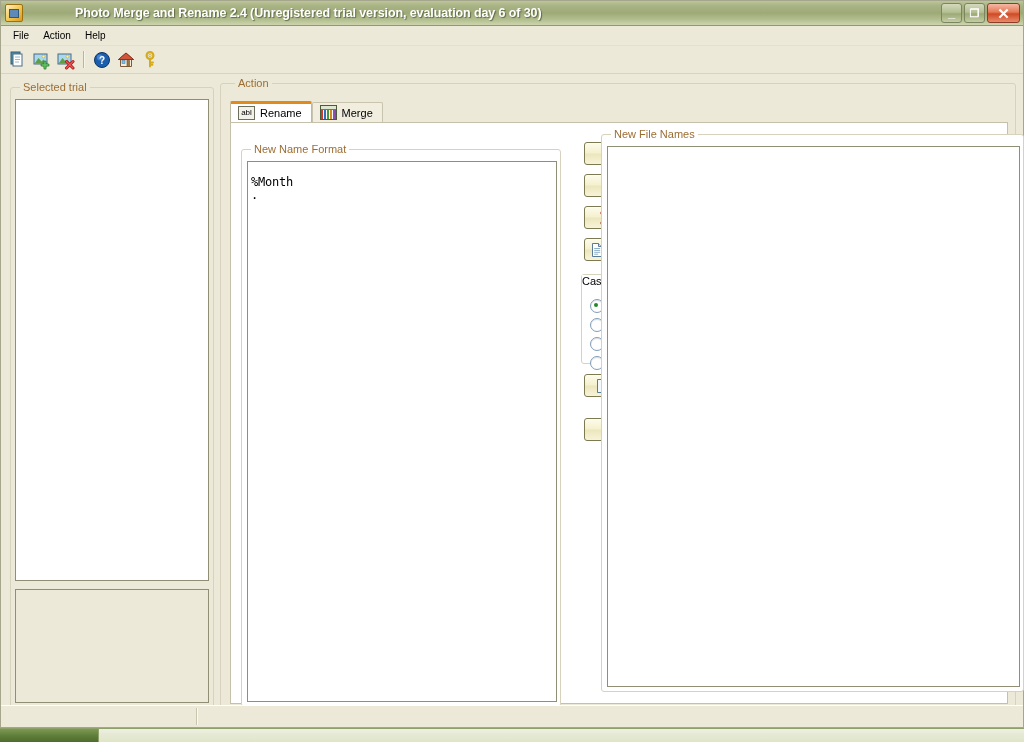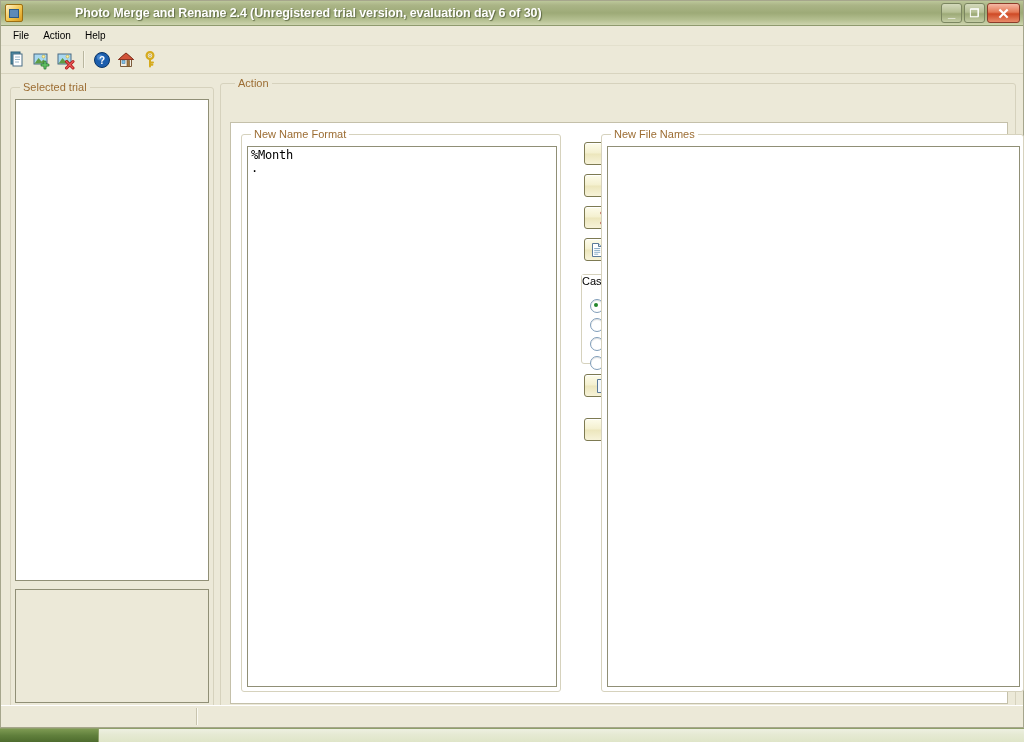--- a/index.html
+++ b/index.html
@@ -252,37 +252,37 @@
     position: absolute;
     left: 9px; top: 38px;
     width: 778px; height: 582px;
     background: #ffffff;
     border: 1px solid #c4c0aa;
     box-sizing: border-box;
   }
 
   
   #name-format-group {
-    left: 10px; top: 11px;
+    left: 10px; top: 26px;
     width: 320px; height: 558px;
     background: #ffffff;
   }
   #name-format-group > .gb-title,
   #new-file-names-group > .gb-title,
   #case-group > .gb-title {
     background: #ffffff;
   }
   #format-list {
     position: absolute;
     left: 5px; top: 11px;
     width: 310px; height: 541px;
     background: #ffffff;
     border: 1px solid #908f76;
     box-sizing: border-box;
-    padding: 2px 3px;
+    padding: 14px 3px;
     font-family: "DejaVu Sans Mono", monospace;
     font-size: 12px;
     line-height: 13.2px;
     color: #000;
     overflow: hidden;
     letter-spacing: -0.2px;
   }
 
   
   #button-column {
@@ -517,20 +517,30 @@
 
   <div class="groupbox" id="selected-photos-group">
     <span class="gb-title">Selected trial</span>
     <div id="photo-list"></div>
     <div id="photo-preview"></div>
   </div>
 
   <div class="groupbox" id="action-group">
     <span class="gb-title">Action</span>
 
+    <div id="tab-strip">
+      <div class="tab active">
+        <span class="tab-icon-abl">abl</span>
+        <span>Rename</span>
+      </div>
+      <div class="tab">
+        <span class="tab-icon-grid"></span>
+        <span>Merge</span>
+      </div>
+    </div>
 
     <div id="tab-body">
 
       <div class="groupbox" id="name-format-group">
         <span class="gb-title">New Name Format</span>
         <div id="format-list">
           <div>%Month</div>
           <div>.</div>
         </div>
       </div>

